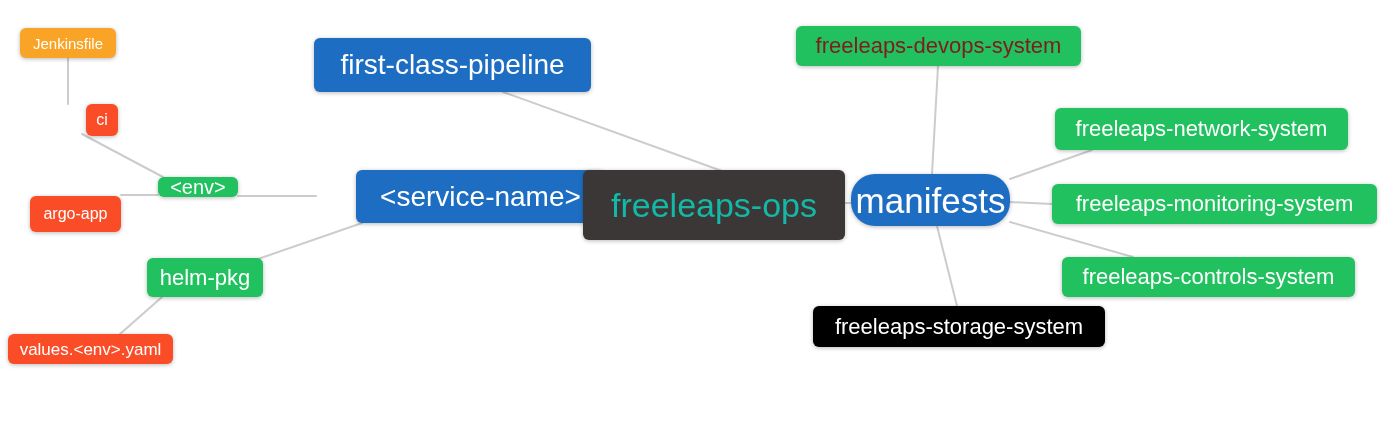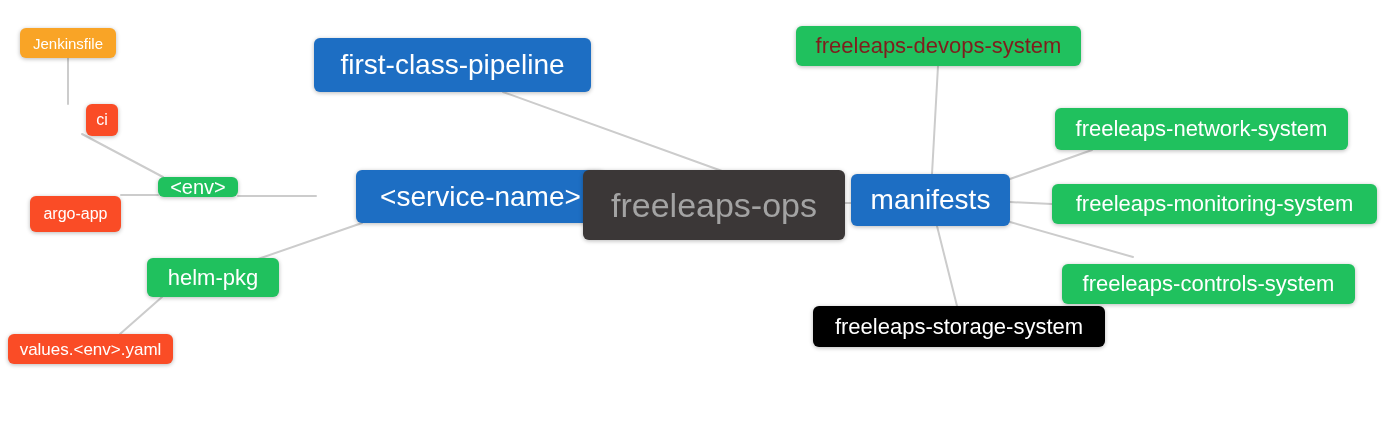--- a/index.html
+++ b/index.html
@@ -54,25 +54,25 @@
       <line x1="1010" y1="179" x2="1092" y2="150" stroke="#cccccc" stroke-width="2" stroke-linecap="round"></line>
       <line x1="1010" y1="202" x2="1052" y2="204" stroke="#cccccc" stroke-width="2" stroke-linecap="round"></line>
       <line x1="1010" y1="222" x2="1133" y2="257" stroke="#cccccc" stroke-width="2" stroke-linecap="round"></line>
       <line x1="937" y1="226" x2="957" y2="306" stroke="#cccccc" stroke-width="2" stroke-linecap="round"></line>
     </svg>
   <div id="nodes">
       <div class="node" style="left: 20px; top: 28px; width: 96px; height: 30px; background: rgb(249, 164, 38); font-size: 15px; color: rgb(255, 255, 255);">Jenkinsfile</div>
       <div class="node" style="left: 52px; top: 104px; width: 32px; height: 32px; background: rgb(250, 76, 38); font-size: 16px; color: rgb(255, 255, 255); margin-left: 34px;">ci</div>
       <div class="node" style="left: 30px; top: 196px; width: 91px; height: 36px; background: rgb(250, 76, 38); font-size: 16px; color: rgb(255, 255, 255);">argo-app</div>
       <div class="node" style="left: 158px; top: 177px; width: 80px; height: 20px; background: rgb(32, 193, 94); font-size: 20px; color: rgb(255, 255, 255);">&lt;env&gt;</div>
-      <div class="node" style="left: 147px; top: 258px; width: 132px; height: 39px; background: rgb(32, 193, 94); font-size: 22px; color: rgb(255, 255, 255);">helm-pkg</div>
+      <div class="node" style="left: 147px; top: 258px; width: 116px; height: 39px; background: rgb(32, 193, 94); font-size: 22px; color: rgb(255, 255, 255);">helm-pkg</div>
       <div class="node" style="left: 8px; top: 334px; width: 165px; height: 30px; background: rgb(250, 76, 38); font-size: 17px; color: rgb(255, 255, 255);">values.&lt;env&gt;.yaml</div>
       <div class="node" style="left: 314px; top: 38px; width: 277px; height: 54px; background: rgb(29, 110, 195); font-size: 28px; color: rgb(255, 255, 255);">first-class-pipeline</div>
       <div class="node" style="left: 316px; top: 170px; width: 249px; height: 53px; background: rgb(29, 110, 195); font-size: 28px; color: rgb(255, 255, 255); margin-left: 40px;">&lt;service-name&gt;</div>
-      <div class="node" style="left: 583px; top: 170px; width: 262px; height: 70px; background: rgb(59, 55, 55); font-size: 34px; color: #a3a3a3;">freeleaps-ops</div>
-      <div class="node" style="left: 851px; top: 174px; width: 159px; height: 52px; background: rgb(29, 110, 195); font-size: 28px; color: rgb(255, 255, 255);">manifests</div>
+      <div class="node" style="left: 583px; top: 170px; width: 262px; height: 70px; background: rgb(59, 55, 55); font-size: 34px; color: #14b8a6;">freeleaps-ops</div>
+      <div class="node" style="left: 851px; top: 174px; width: 159px; height: 52px; background: rgb(29, 110, 195); font-size: 35px; color: rgb(255, 255, 255); border-radius: 24px;">manifests</div>
       <div class="node" style="left: 796px; top: 26px; width: 285px; height: 40px; background: rgb(32, 193, 94); font-size: 22px; color: #7f1d1d;">freeleaps-devops-system</div>
       <div class="node" style="left: 1055px; top: 108px; width: 293px; height: 42px; background: rgb(32, 193, 94); font-size: 22px; color: rgb(255, 255, 255);">freeleaps-network-system</div>
       <div class="node" style="left: 1052px; top: 184px; width: 325px; height: 40px; background: rgb(32, 193, 94); font-size: 22px; color: rgb(255, 255, 255);">freeleaps-monitoring-system</div>
-      <div class="node" style="left: 1062px; top: 264px; width: 293px; height: 40px; background: rgb(32, 193, 94); font-size: 22px; color: rgb(255, 255, 255);">freeleaps-controls-system</div>
+      <div class="node" style="left: 1062px; top: 257px; width: 293px; height: 40px; background: rgb(32, 193, 94); font-size: 22px; color: rgb(255, 255, 255);">freeleaps-controls-system</div>
       <div class="node" style="left: 813px; top: 306px; width: 292px; height: 41px; background: #000000; font-size: 22px; color: rgb(255, 255, 255);">freeleaps-storage-system</div>
     </div>
 </div>
 
 </body></html>

